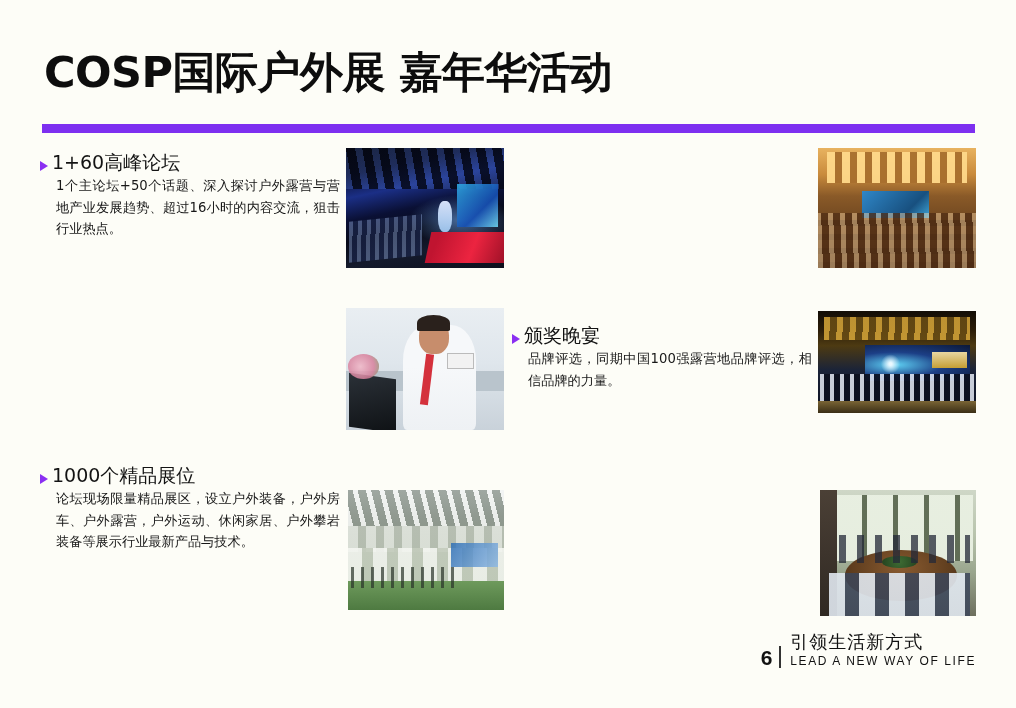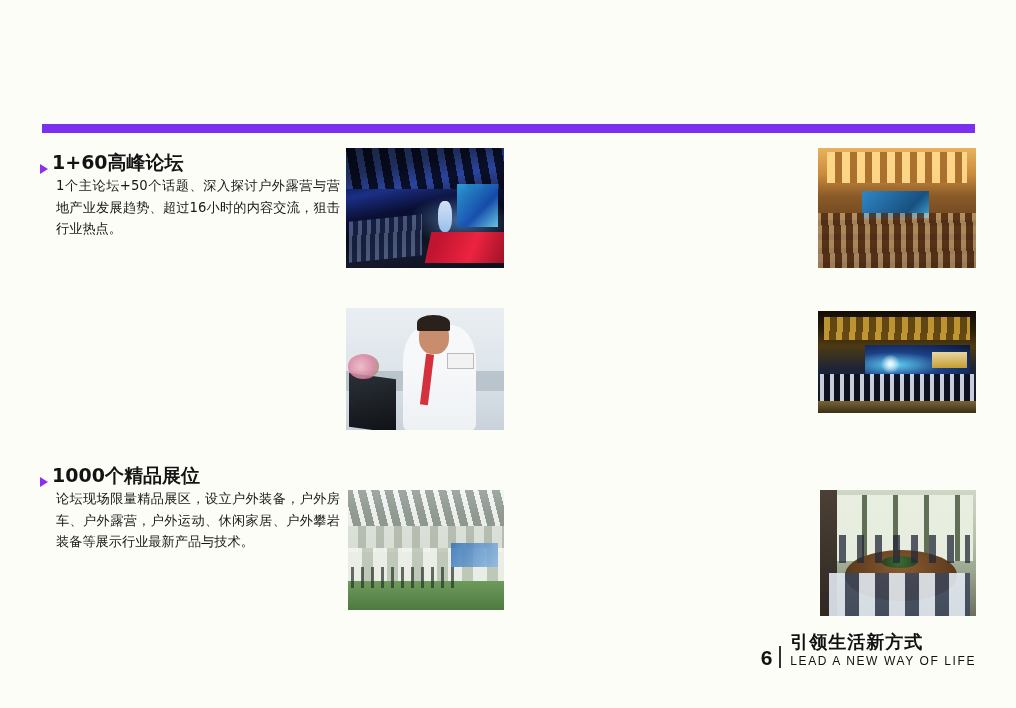--- a/index.html
+++ b/index.html
@@ -21,22 +21,22 @@
     white-space:nowrap;
   }
   .rule{
     position:absolute;left:42px;top:124px;
     width:933px;height:9px;background:#7d2ff0;
   }
 
   .block{position:absolute;}
 
   .head{
-    display:flex;align-items:flex-end;
-    font-size:19px;font-weight:bold;color:#131313;
+    display:flex;align-items:center;
+    font-size:19px;font-weight:normal;color:#131313;
     line-height:24px;letter-spacing:0px;
     white-space:nowrap;
   }
   .tri{
     width:0;height:0;
     border-left:8px solid #8b2ff2;
     border-top:5px solid transparent;
     border-bottom:5px solid transparent;
     margin-right:4px;margin-top:7px;flex:none;
   }
@@ -145,49 +145,57 @@
       background:repeating-linear-gradient(90deg,rgba(35,40,55,.75) 0 7px,rgba(255,255,255,0) 7px 18px);}
   .ph6 .front{position:absolute;left:6%;bottom:0;width:90%;height:34%;
       background:repeating-linear-gradient(90deg,rgba(225,232,240,.9) 0 16px,rgba(60,70,90,.85) 16px 30px);}
 
   
   .footer{position:absolute;right:40px;bottom:40px;display:flex;align-items:flex-end;}
   .pagenum{font-size:21px;font-weight:bold;color:#111;margin-right:7px;line-height:21px;
            font-family:"Liberation Sans",sans-serif;}
   .vbar{width:2px;height:22px;background:#333;margin-right:9px;}
   .ftext{display:flex;flex-direction:column;align-items:flex-start;}
-  .fcn{font-size:18px;font-weight:bold;color:#111;line-height:21px;letter-spacing:1px;}
+  .fcn{font-size:18px;font-weight:normal;color:#111;line-height:21px;letter-spacing:1px;}
   .fen{font-size:12px;color:#111;letter-spacing:1.6px;margin-top:2px;
        font-family:"Liberation Sans",sans-serif;font-weight:500;}
 </style>
 </head>
 <body>
 
 <div class="slide">
 
+  <div class="title">COSP国际户外展 嘉年华活动</div>
   <div class="rule"></div>
 
   <div class="block" style="left:40px;top:150px;width:300px;">
     <div class="head">
       <span class="tri"></span>
       <span>1+60高峰论坛</span>
     </div>
     <div class="body">1个主论坛+50个话题、深入探讨户外露营与营地产业发展趋势、超过16小时的内容交流，狙击行业热点。</div>
   </div>
 
 
   <div class="block" style="left:40px;top:463px;width:300px;">
     <div class="head">
       <span class="tri"></span>
       <span>1000个精品展位</span>
     </div>
     <div class="body">论坛现场限量精品展区，设立户外装备，户外房车、户外露营，户外运动、休闲家居、户外攀岩装备等展示行业最新产品与技术。</div>
   </div>
 
 
+  <div class="block" style="left:512px;top:323px;width:300px;">
+    <div class="head">
+      <span class="tri"></span>
+      <span>颁奖晚宴</span>
+    </div>
+    <div class="body">品牌评选，同期中国100强露营地品牌评选，相信品牌的力量。</div>
+  </div>
 
 
   <div class="photo ph1" style="left:346px;top:148px;width:158px;height:120px;">
     <div class="ceil"></div>
       <div class="screen"></div>
       <div class="stage"></div>
     <div class="seats"></div>
       <div class="spot"></div>
   </div>
 

